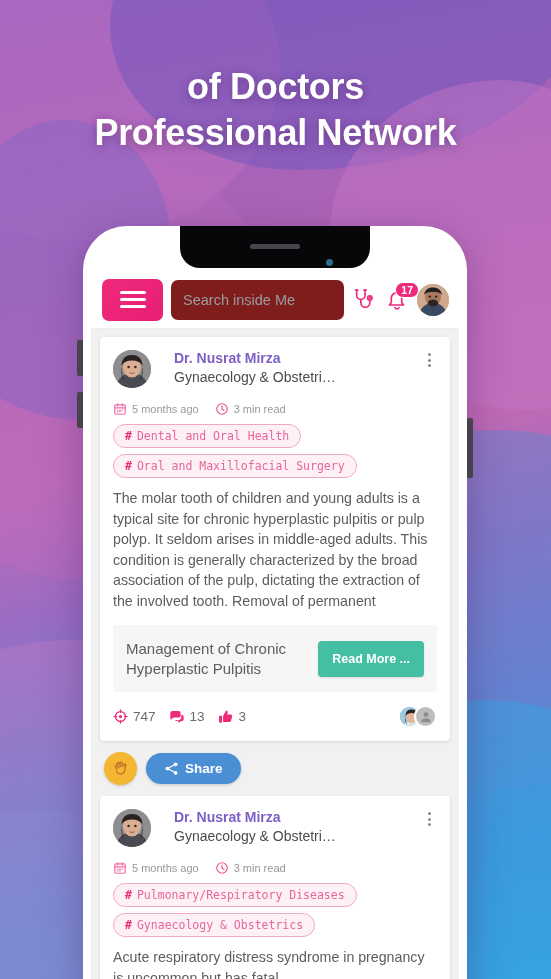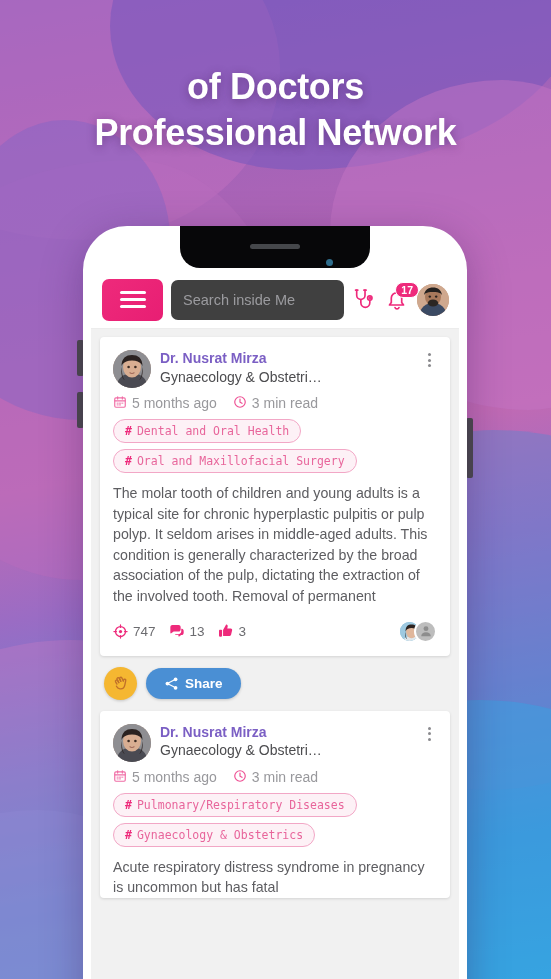--- a/index.html
+++ b/index.html
@@ -110,21 +110,21 @@
     width: 61px; height: 42px;
     background: linear-gradient(135deg,#ee2a7b,#e81e73);
     border-radius: 7px;
     display: flex; flex-direction: column;
     align-items: center; justify-content: center;
     gap: 4px; cursor: pointer; flex: none;
   }
   .burger span { display:block; width: 26px; height: 3px; background:#fff; border-radius:2px; }
   .search-box {
     flex: 1; height: 40px;
-    background: #404040;
+    background: #7f1d1d;
     border-radius: 7px;
     display: flex; align-items: center;
     padding: 0 12px; overflow: hidden; min-width: 0;
   }
   .search-box span {
     color: #9b9b9f; font-size: 14.5px;
     white-space: nowrap; overflow: hidden;
   }
   .hdr-icon { flex: none; cursor: pointer; display:flex; align-items:center; }
   .bell-wrap { position: relative; flex: none; cursor: pointer; }
@@ -145,21 +145,21 @@
 
   
   .feed { padding: 8px 9px 0 9px; }
   .card {
     background: #fff;
     border-radius: 4px;
     box-shadow: 0 1px 3px rgba(0,0,0,.13);
     padding: 13px 13px 0 13px;
     margin-bottom: 0;
   }
-  .post-head { display: flex; align-items: flex-start; gap: 9px; }
+  .post-head { display: flex; align-items: flex-start; gap: 23px; }
   .post-avatar {
     width: 38px; height: 38px; border-radius: 50%;
     flex: none; overflow: hidden; background: #b08d7a;
     position: relative;
   }
   .post-names { flex: 1; min-width: 0; }
   .doc-name {
     color: #7b5fc4; font-size: 14px; font-weight: 700;
     line-height: 1.25;
   }
@@ -169,22 +169,22 @@
     overflow: hidden; text-overflow: ellipsis;
   }
   .kebab {
     flex: none; cursor: pointer;
     display: flex; flex-direction: column; gap: 2.5px;
     padding: 3px 6px;
   }
   .kebab i { width: 3px; height: 3px; background: #8a8a8e; border-radius: 50%; display: block; }
 
   .meta {
-    display: flex; gap: 5px;
-    margin-top: 7px; color: #98989c; font-size: 14px;
+    display: flex; align-items: center; gap: 5px;
+    margin-top: 14px; color: #98989c; font-size: 11px;
   }
   .meta .sep { width: 6px; }
 
   .tags { margin-top: 8px; }
   .tag {
     display: inline-flex; align-items: center;
     border: 1px solid #f2a7c6;
     background: #fdf1f6;
     color: #e8659b;
     font-family: "DejaVu Sans Mono", monospace;
@@ -395,20 +395,24 @@
             <span>Dental and Oral Health</span>
           </div>
           <div class="tag">
             <b>#</b>
             <span>Oral and Maxillofacial Surgery</span>
           </div>
         </div>
 
         <div class="body-text">The molar tooth of children and young adults is a typical site for chronic hyperplastic pulpitis or pulp polyp. It seldom arises in middle-aged adults. This condition is generally characterized by the broad association of the pulp, dictating the extraction of the involved tooth. Removal of permanent</div>
 
+        <div class="article">
+          <div class="article-title">Management of Chronic Hyperplastic Pulpitis</div>
+          <button class="read-more">Read More ...</button>
+        </div>
 
         <div class="stats">
           <div class="stat">
             <span>
               <svg width="15" height="15" viewBox="0 0 24 24" fill="none" stroke="#ee2a7b" stroke-width="2">
                 <circle cx="12" cy="12" r="8"></circle>
                 <circle cx="12" cy="12" r="2.6" fill="#ee2a7b" stroke="none"></circle>
                 <path d="M12 1.5v4M12 18.5v4M1.5 12h4M18.5 12h4" stroke-linecap="round"></path>
               </svg>
             </span>

